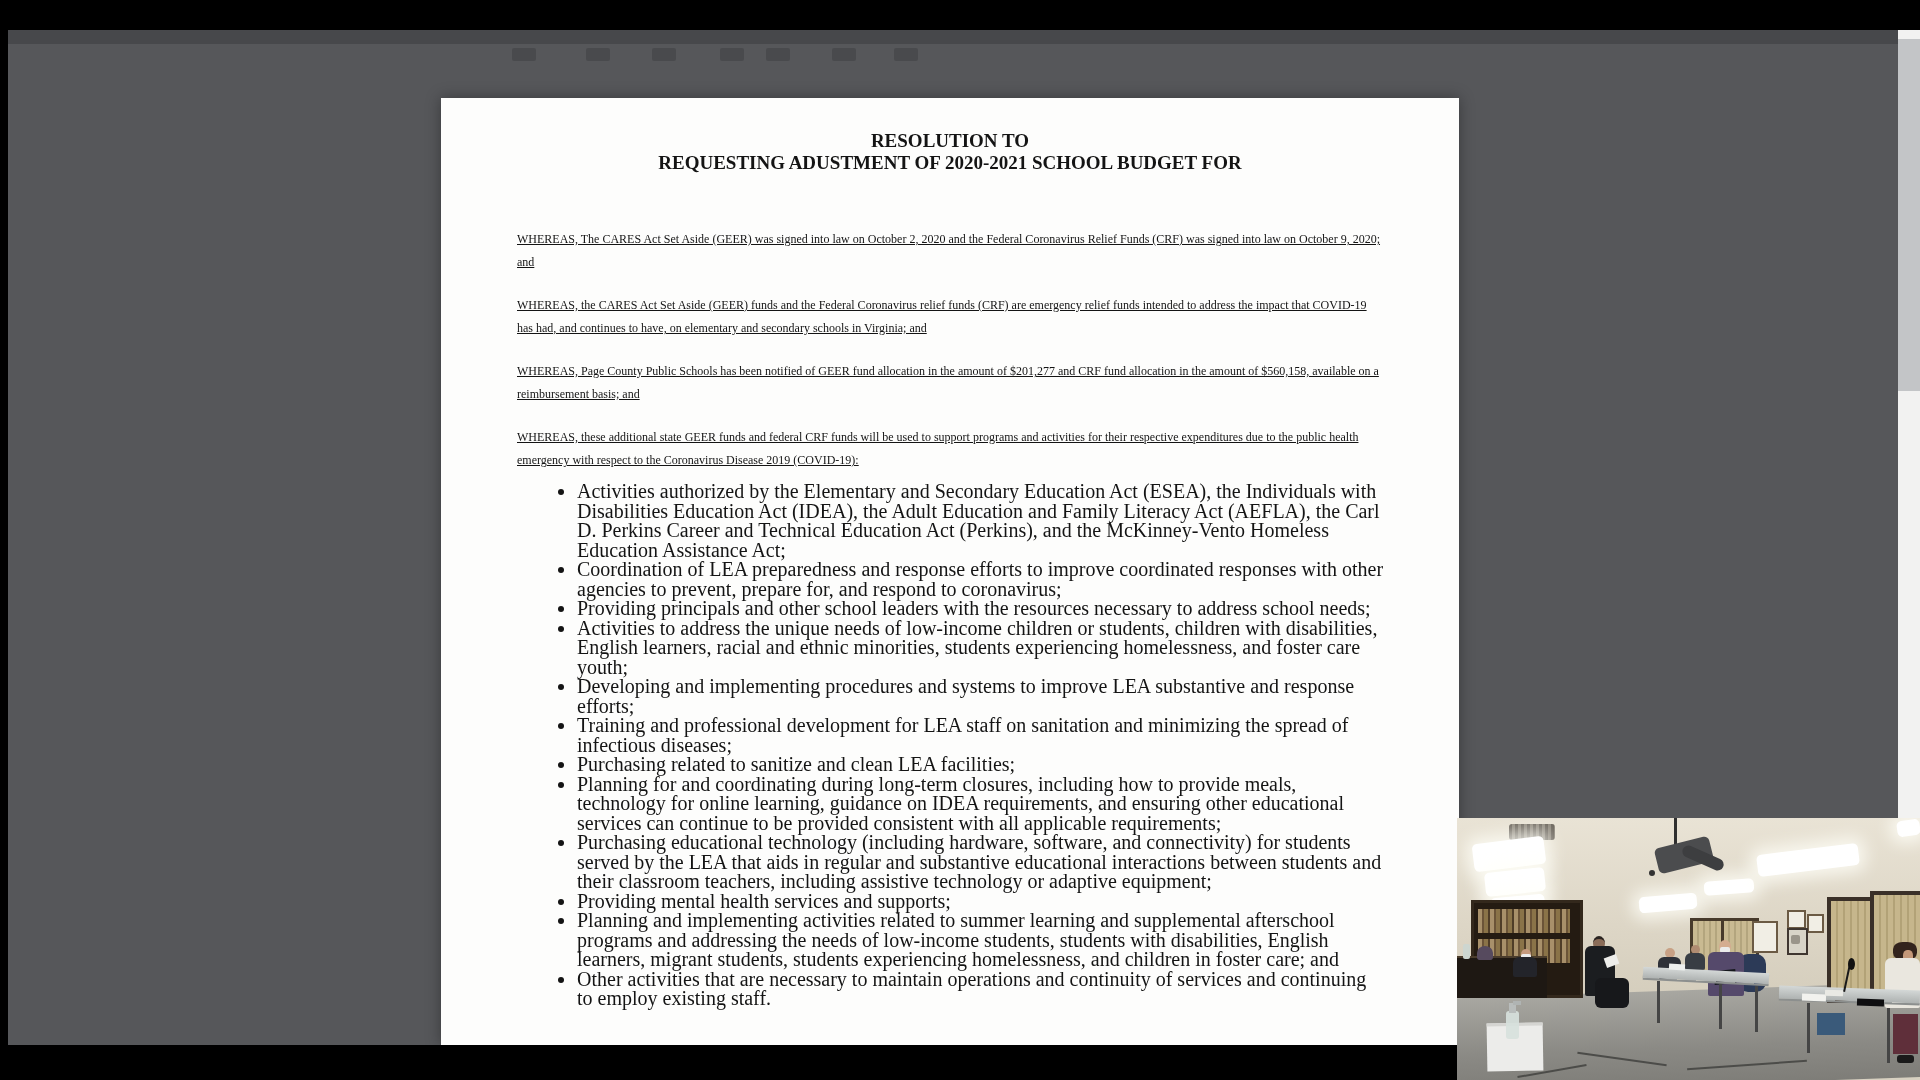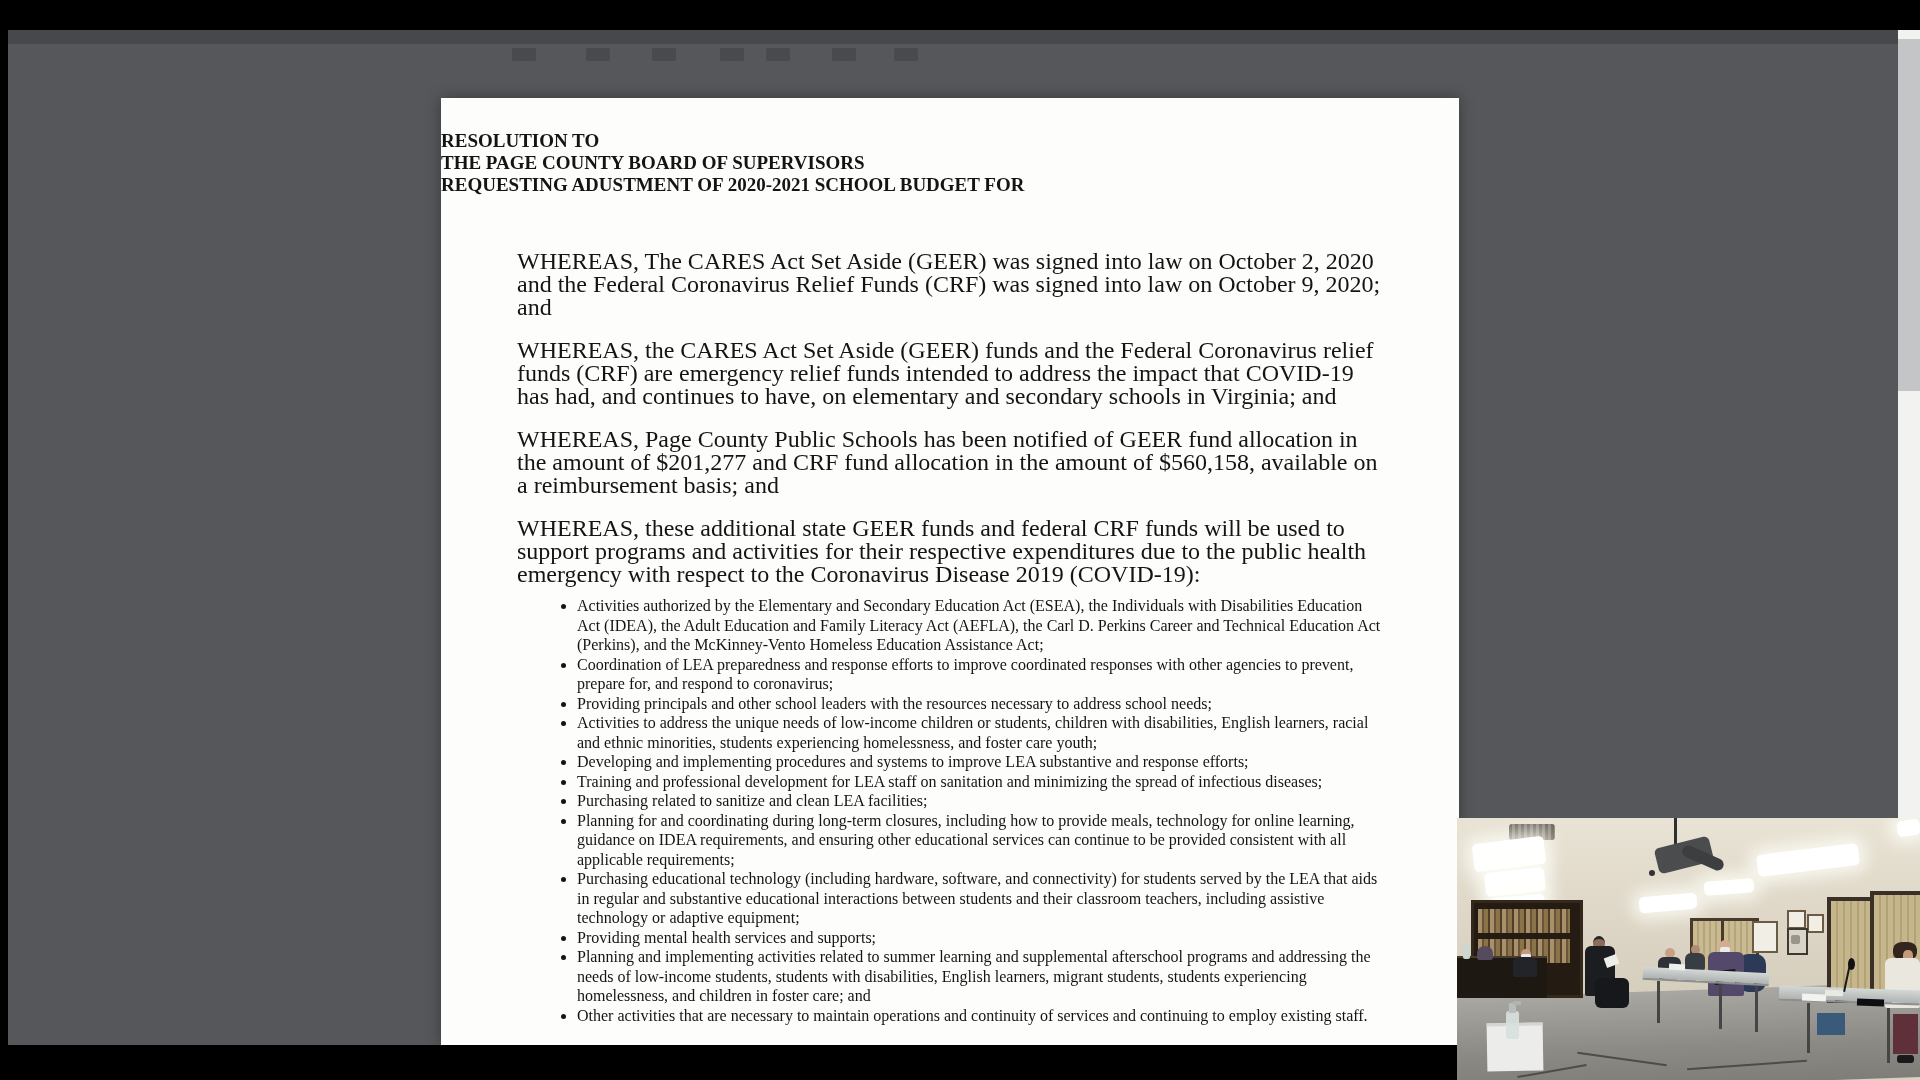--- a/index.html
+++ b/index.html
@@ -11,24 +11,24 @@
   .bar-top{left:0;top:0;width:1920px;height:30px;background:#000;}
   .bar-bottom{left:0;top:1045px;width:1920px;height:35px;background:#000;}
   .left-sliver{left:0;top:0;width:8px;height:1080px;background:#000;}
   .ghost-band{left:8px;top:30px;width:1912px;height:14px;background:#47484b;}
   .ghost-dash{top:48px;width:24px;height:13px;background:#45464a;opacity:.75;border-radius:2px;}
 
   
   .page{left:441px;top:98px;width:1018px;height:947px;background:#fdfdfc;
         box-shadow:0 0 14px rgba(0,0,0,.35);overflow:hidden;color:#141414;}
   .year{margin:26px 80px 0 0;text-align:right;font-size:20px;}
-  .title-block{margin-top:32px;text-align:left;font-weight:bold;font-size:19px;line-height:22px;font-family:Liberation Serif, serif;}
-  .body-copy p{margin:20px 74px 0 76px;font-size:24px;line-height:23px;}
+  .title-block{margin-top:32px;text-align:center;font-weight:bold;font-size:19px;line-height:22px;font-family:Liberation Serif, serif;}
+  .body-copy p{margin:20px 74px 0 76px;font-size:12px;line-height:23px;text-decoration:underline;}
   .body-copy p:first-of-type{margin-top:54px;}
-  .doc-bullets{margin:10px 74px 0 111px;padding:0 0 0 25px;font-size:16px;line-height:19.5px;}
+  .doc-bullets{margin:10px 74px 0 111px;padding:0 0 0 25px;font-size:20px;line-height:19.5px;}
   .doc-bullets li{margin:0;padding:0;}
 
   
   .scrollbar{left:1898px;top:30px;width:22px;height:790px;background:#f2f2f1;}
   .scroll-thumb{left:0;top:9px;width:22px;height:352px;background:#c3c5c7;}
 
   
   .webcam{left:1457px;top:818px;width:463px;height:262px;overflow:hidden;background:#d8d1c1;z-index:5;}
   .wc-wall{left:0;top:0;width:463px;height:195px;
            background:linear-gradient(180deg,#e9e3d5 0%,#ddd6c6 55%,#d3ccbb 100%);}
@@ -71,21 +71,20 @@
   <div class="abs ghost-dash" style="left:586px"></div>
   <div class="abs ghost-dash" style="left:652px"></div>
   <div class="abs ghost-dash" style="left:720px"></div>
   <div class="abs ghost-dash" style="left:766px"></div>
   <div class="abs ghost-dash" style="left:832px"></div>
   <div class="abs ghost-dash" style="left:894px"></div>
 
   <div class="abs page">
     <div class="title-block">
       <div>RESOLUTION TO</div>
-      <div>THE PAGE COUNTY BOARD OF SUPERVISORS</div>
       <div>REQUESTING ADUSTMENT OF 2020-2021 SCHOOL BUDGET FOR</div>
     </div>
     <div class="body-copy">
       <p>WHEREAS, The CARES Act Set Aside (GEER) was signed into law on October 2, 2020 and the Federal Coronavirus Relief Funds (CRF) was signed into law on October 9, 2020; and</p>
       <p>WHEREAS, the CARES Act Set Aside (GEER) funds and the Federal Coronavirus relief funds (CRF) are emergency relief funds intended to address the impact that COVID-19 has had, and continues to have, on elementary and secondary schools in Virginia; and</p>
       <p>WHEREAS, Page County Public Schools has been notified of GEER fund allocation in the amount of $201,277  and CRF fund allocation in the amount of $560,158, available on a reimbursement basis; and</p>
       <p>WHEREAS, these additional state GEER funds and federal CRF funds will be used to support programs and activities for their respective expenditures due to the public health emergency with respect to the Coronavirus Disease 2019 (COVID-19):</p>
     </div>
     <ul class="doc-bullets">
       <li>Activities authorized by the Elementary and Secondary Education Act (ESEA), the Individuals with Disabilities Education Act (IDEA), the Adult Education and Family Literacy Act (AEFLA), the Carl D. Perkins Career and Technical Education Act (Perkins), and the McKinney-Vento Homeless Education Assistance Act;</li>

